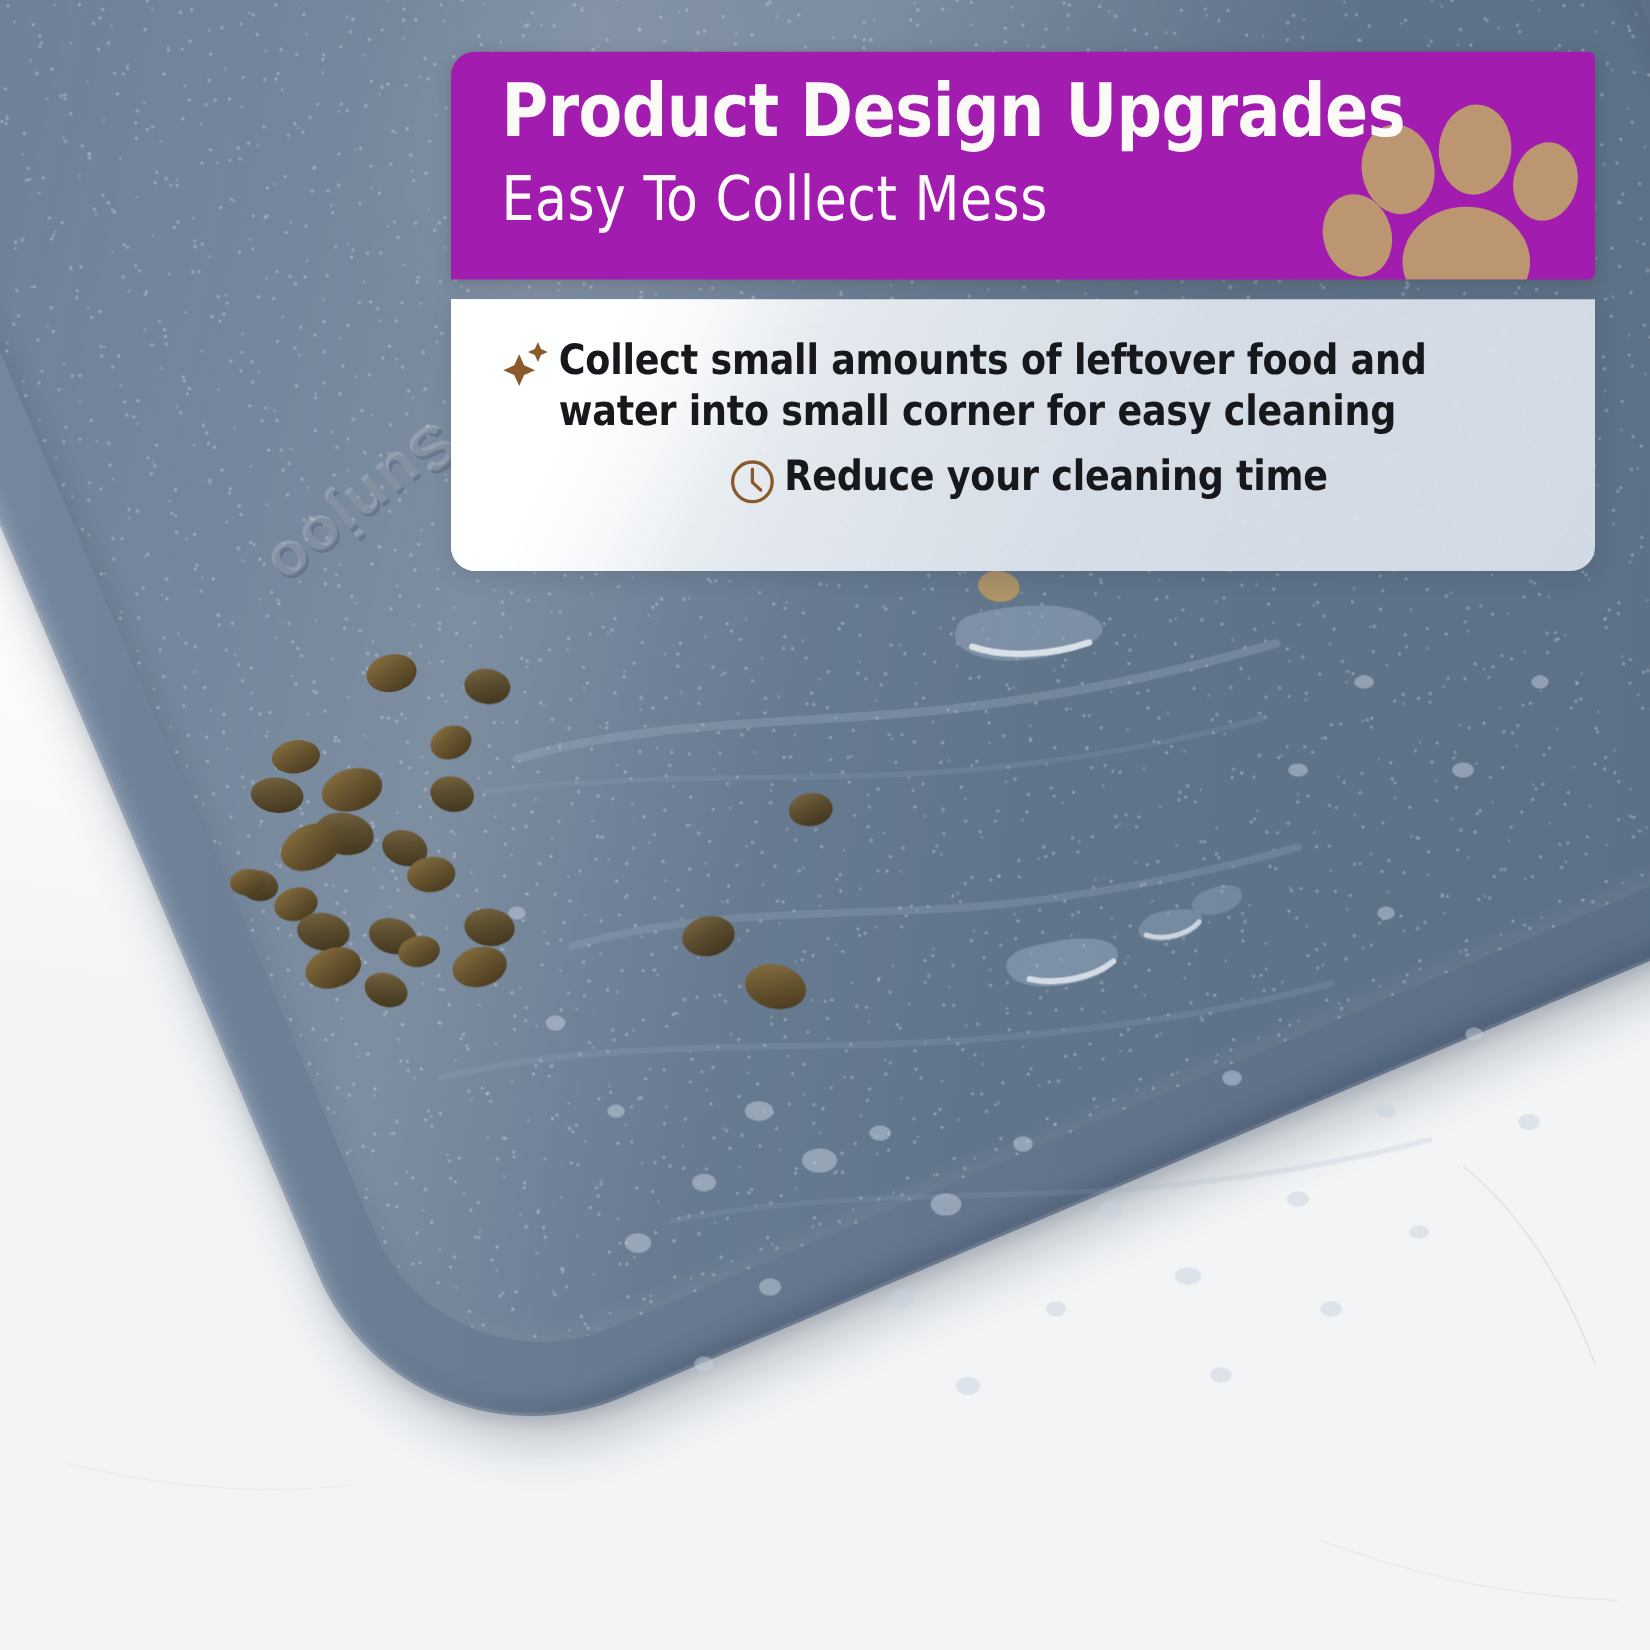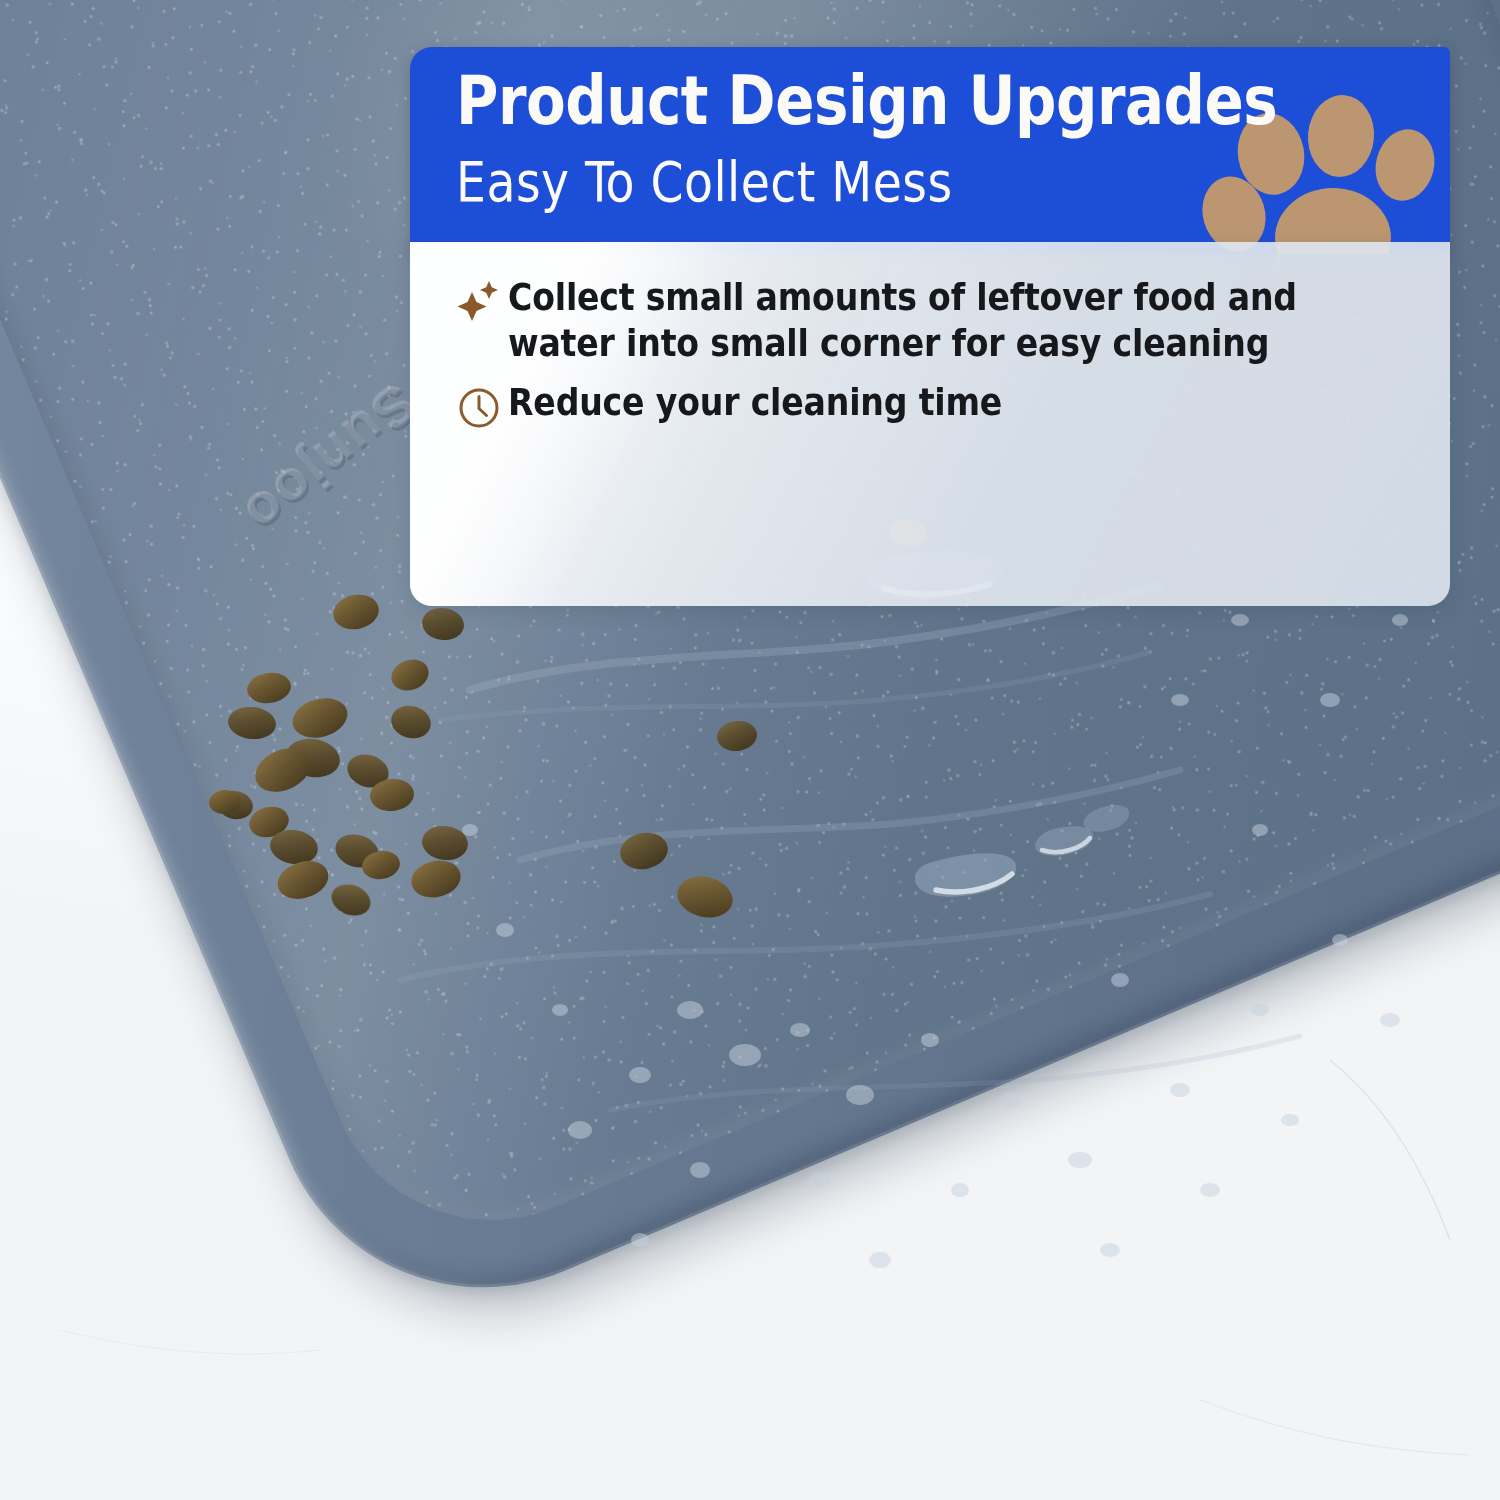--- a/index.html
+++ b/index.html
@@ -133,21 +133,21 @@
   }
   .overlay-art svg { display: block; }
 
   
   .banner {
     position: absolute;
     left: 410px;
     top: 47px;
     width: 1040px;
     height: 207px;
-    background: #1d4ed8;
+    background: #a21caf;
     border-radius: 22px 6px 6px 0;
     overflow: hidden;
     box-shadow: 0 3px 14px rgba(40,35,28,0.22);
   }
   .banner-paw {
     position: absolute;
     right: 6px;
     bottom: -8px;
     width: 250px;
     height: 170px;
@@ -181,23 +181,23 @@
     letter-spacing: 0.5px;
     white-space: nowrap;
     transform: scaleX(0.94);
     transform-origin: left center;
   }
 
   
   .panel {
     position: absolute;
     left: 410px;
-    top: 242px;
+    top: 272px;
     width: 1040px;
-    height: 364px;
+    height: 247px;
     border-radius: 0 0 22px 22px;
     background:
       linear-gradient(118deg,
         rgba(255,255,255,0.97) 0%,
         rgba(252,253,254,0.95) 16%,
         rgba(236,240,245,0.93) 34%,
         rgba(224,230,238,0.92) 58%,
         rgba(219,226,235,0.93) 100%);
     box-shadow: 0 6px 18px rgba(45,60,80,0.16);
     overflow: hidden;
@@ -217,21 +217,21 @@
     position: absolute;
     left: 40px;
     top: 32px;
     right: 22px;
   }
   .feature {
     display: flex;
     align-items: flex-start;
     margin-bottom: 12px;
   }
-  .feature:last-child { margin-bottom: 0; }
+  .feature:last-child { margin-bottom: 0; justify-content: center; }
   .feature-icon {
     flex: 0 0 58px;
     height: 54px;
     display: flex;
     align-items: center;
     justify-content: center;
     margin-top: 2px;
   }
   .feature-icon svg { display: block; }
   .feature-text {

